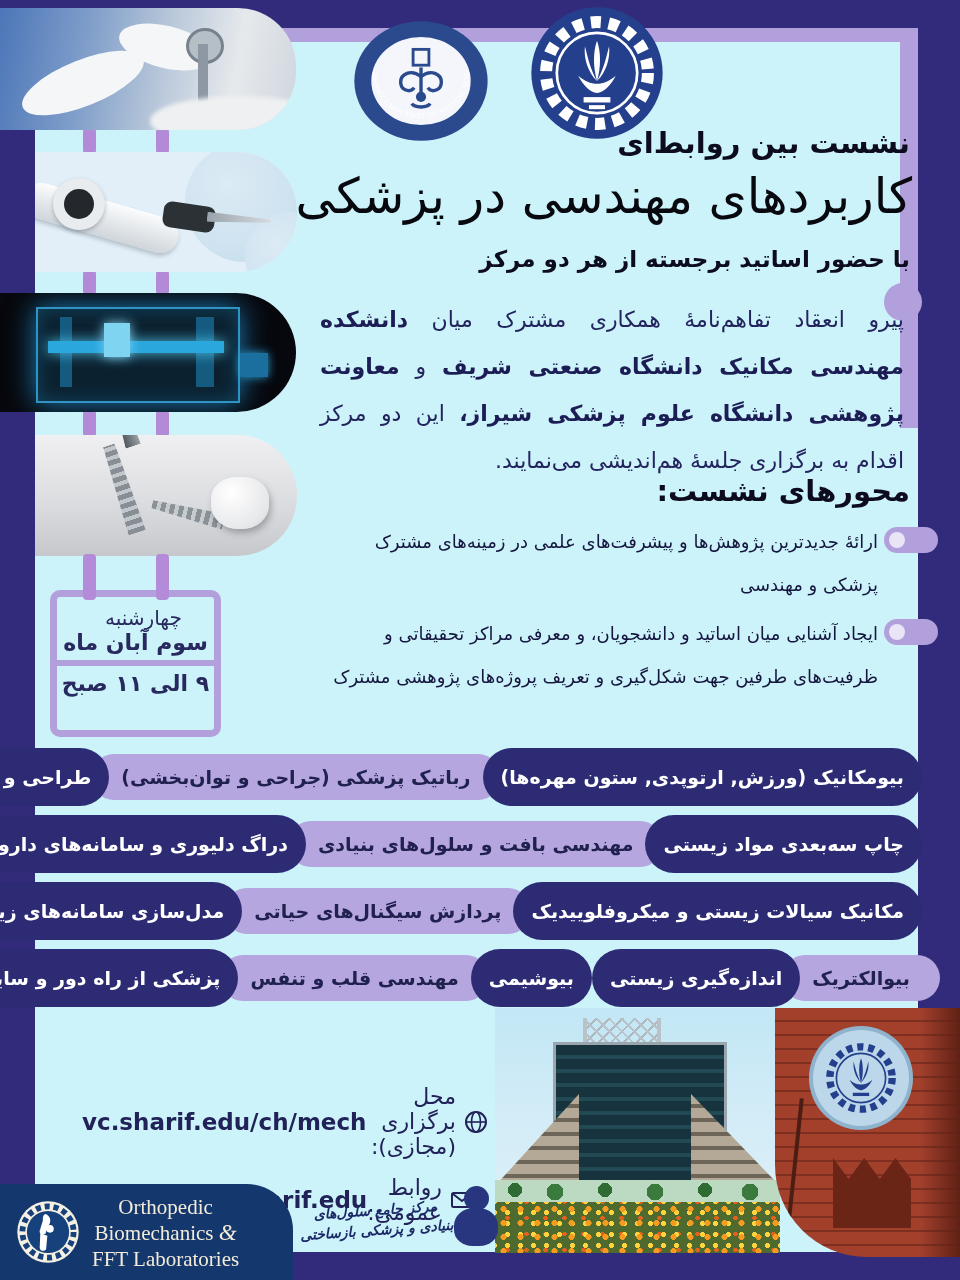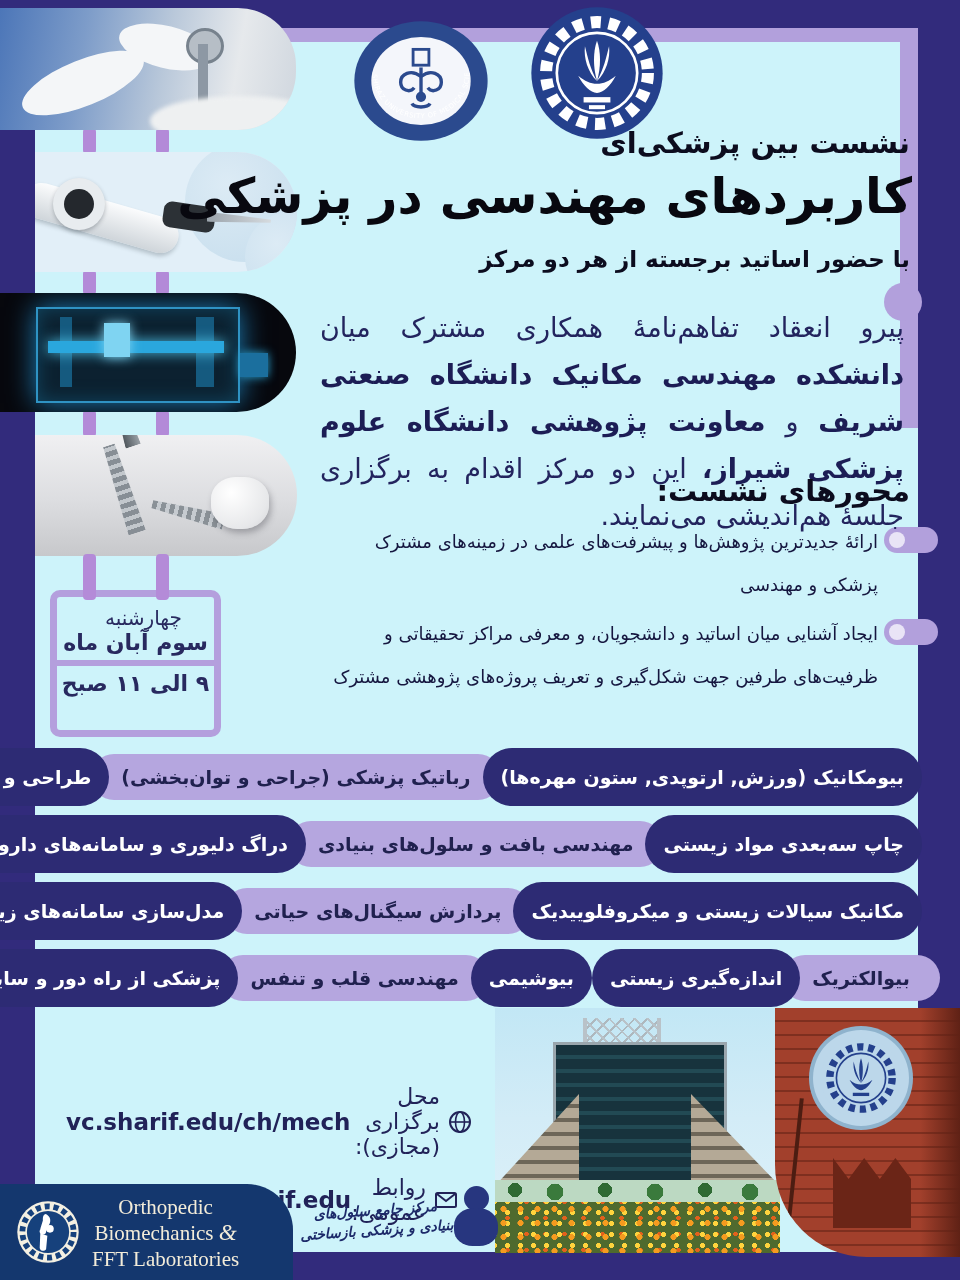--- a/index.html
+++ b/index.html
@@ -47,25 +47,25 @@
   .p4-ab{position:absolute;left:86px;top:-16px;width:16px;height:28px;background:linear-gradient(90deg,#4e555b,#9ba2a8);clip-path:polygon(15% 0,85% 0,100% 100%,0 100%);transform:rotate(-18deg);}
   .p4-screw{position:absolute;left:116px;top:70px;width:74px;height:16px;transform:rotate(14deg);
     background:repeating-linear-gradient(90deg,#8a9197 0 5px,#c6cbd0 5px 9px);clip-path:polygon(0 25%,100% 0,100% 100%,0 75%);}
   .p4-tooth{position:absolute;left:176px;top:42px;width:58px;height:52px;border-radius:42% 42% 46% 46%;
     background:radial-gradient(circle at 35% 30%,#ffffff,#e7e8ea 70%,#d4d5d8);box-shadow:2px 4px 6px rgba(60,60,70,.35);}
   .connector{position:absolute;width:13px;background:#b38ad8;border-radius:4px;z-index:2;}
   
   .logo-sums{left:352px;top:20px;width:138px;height:122px;z-index:4;}
   .logo-sharif{left:530px;top:6px;width:134px;height:134px;z-index:4;}
   .kicker{right:50px;top:126px;font-size:29px;font-weight:bold;color:#0c0c1e;direction:rtl;z-index:4;}
-  .title{right:48px;top:168px;font-size:49px;font-weight:bold;color:#08080f;direction:rtl;letter-spacing:-1px;z-index:4;}
+  .title{right:48px;top:168px;font-size:49px;font-weight:normal;color:#08080f;direction:rtl;letter-spacing:-1px;z-index:4;}
   .subtitle{right:50px;top:246px;font-size:23px;font-weight:bold;color:#0c0c1e;direction:rtl;z-index:4;}
   
-  .intro{left:320px;top:304px;width:584px;direction:rtl;text-align:justify;text-align-last:right;
-    font-size:27px;line-height:47px;color:#23245e;z-index:4;}
+  .intro{left:320px;top:296px;width:584px;direction:rtl;text-align:justify;text-align-last:right;
+    font-size:22px;line-height:47px;color:#23245e;z-index:4;}
   .intro b{color:#1c1d55;}
   .intro-dot{left:884px;top:283px;width:38px;height:38px;border-radius:50%;background:#b2a0dc;z-index:3;}
   
   .topics-heading{right:50px;top:474px;font-size:29px;font-weight:bold;color:#0c0c1e;direction:rtl;z-index:4;}
   .bullet-text{left:330px;width:548px;direction:rtl;font-size:18px;line-height:43px;color:#15163f;z-index:4;}
   .bt1{top:520px;} .bt2{top:612px;}
   .marker{position:absolute;left:884px;width:54px;height:26px;border-radius:13px;background:#b2a0dc;z-index:3;}
   .marker::before{content:"";position:absolute;left:5px;top:5px;width:16px;height:16px;border-radius:50%;background:#e9e4f6;}
   .mk1{top:527px;} .mk2{top:619px;}
   
@@ -76,21 +76,21 @@
   .cal-div{width:100%;height:6px;background:#b49fdd;margin-top:5px;}
   .cal-time{margin-top:5px;font-size:22px;font-weight:bold;color:#28295f;direction:rtl;}
   .tab{position:absolute;width:13px;height:46px;background:#b48bd8;border-radius:4px;z-index:4;}
   
   .tags{left:40px;top:748px;width:882px;display:flex;flex-direction:column;gap:9px;direction:rtl;z-index:4;}
   .tag-row{display:flex;align-items:center;white-space:nowrap;}
   .pill{display:flex;align-items:center;justify-content:center;flex:1 1 auto;font-weight:bold;}
   .pill.dark{height:58px;border-radius:29px;background:#2d2b74;color:#ffffff;font-size:19px;padding:0 18px;position:relative;z-index:2;}
   .pill.light{height:46px;border-radius:23px;background:#b5a6df;color:#20214f;font-size:19px;padding:0 30px;margin:0 -18px;position:relative;z-index:1;}
   
-  .contact{left:58px;top:1084px;width:414px;direction:rtl;z-index:4;color:#212258;}
+  .contact{left:74px;top:1084px;width:414px;direction:rtl;z-index:4;color:#212258;}
   .c-line{display:flex;align-items:center;justify-content:flex-start;margin-bottom:16px;}
   .c-icon{width:24px;height:24px;margin-inline-end:8px;flex:0 0 auto;}
   .c-label{font-size:22px;}
   .c-value{font-size:23px;font-weight:bold;direction:ltr;unicode-bidi:embed;margin-inline-start:8px;}
   
   .lab-box{left:0;top:1184px;width:293px;height:96px;background:#14376e;border-radius:0 46px 0 0;z-index:4;}
   .lab-logo{position:absolute;left:16px;top:16px;width:64px;height:64px;}
   .lab-text{position:absolute;left:92px;top:10px;color:#f3ecd9;font-family:"Liberation Serif","DejaVu Serif",serif;font-size:21px;line-height:26px;text-align:center;}
   .lab-amp{font-style:italic;font-size:23px;}
   .center-name{left:296px;top:1200px;width:160px;transform:rotate(-4deg);direction:rtl;text-align:center;
@@ -202,21 +202,21 @@
         <path d="M50 26c-3 8-3 20 0 30 3-10 3-22 0-30z"></path>
         <path d="M41 30c-1 9 2 19 9 26-5-9-7-18-9-26z"></path>
         <path d="M59 30c1 9-2 19-9 26 5-9 7-18 9-26z"></path>
         <path d="M36 52c4 8 9 12 14 13 5-1 10-5 14-13-5 4-9 6-14 6s-9-2-14-6z"></path>
         <rect x="40" y="68" width="20" height="4"></rect>
         <rect x="44" y="74" width="12" height="3"></rect>
       </g>
     </svg>
   </div>
 
-  <div class="abs kicker">نشست بین پزشکی‌ای</div>
+  <div class="abs kicker">نشست بین روابط‌ای</div>
   <div class="abs title">کاربردهای مهندسی در پزشکی</div>
   <div class="abs subtitle">با حضور اساتید برجسته از هر دو مرکز</div>
 
   <div class="abs intro-dot"></div>
   <div class="abs intro"><span>پیرو انعقاد تفاهم‌نامۀ همکاری مشترک میان </span><b>دانشکده مهندسی مکانیک دانشگاه صنعتی شریف</b><span> و </span><b>معاونت پژوهشی دانشگاه علوم پزشکی شیراز،</b><span> این دو مرکز اقدام به برگزاری جلسۀ هم‌اندیشی می‌نمایند.</span></div>
 
   <div class="abs topics-heading">محورهای نشست:</div>
   <div class="abs marker mk1"></div>
   <div class="abs bullet-text bt1">ارائۀ جدیدترین پژوهش‌ها و پیشرفت‌های علمی در زمینه‌های مشترک پزشکی و مهندسی</div>
   <div class="abs marker mk2"></div>

